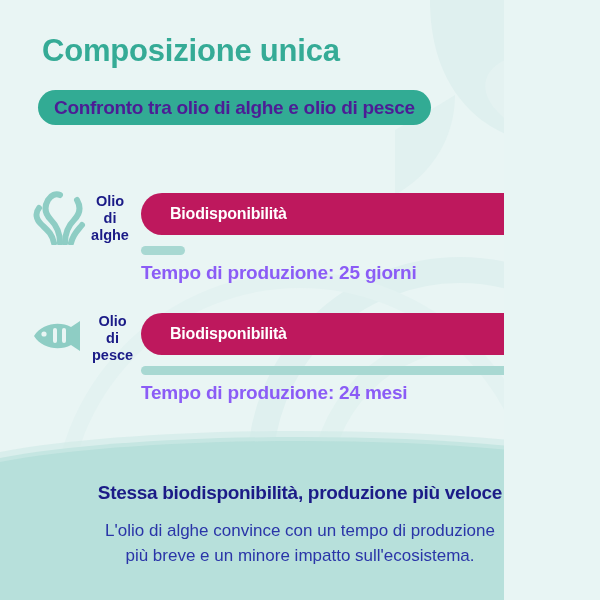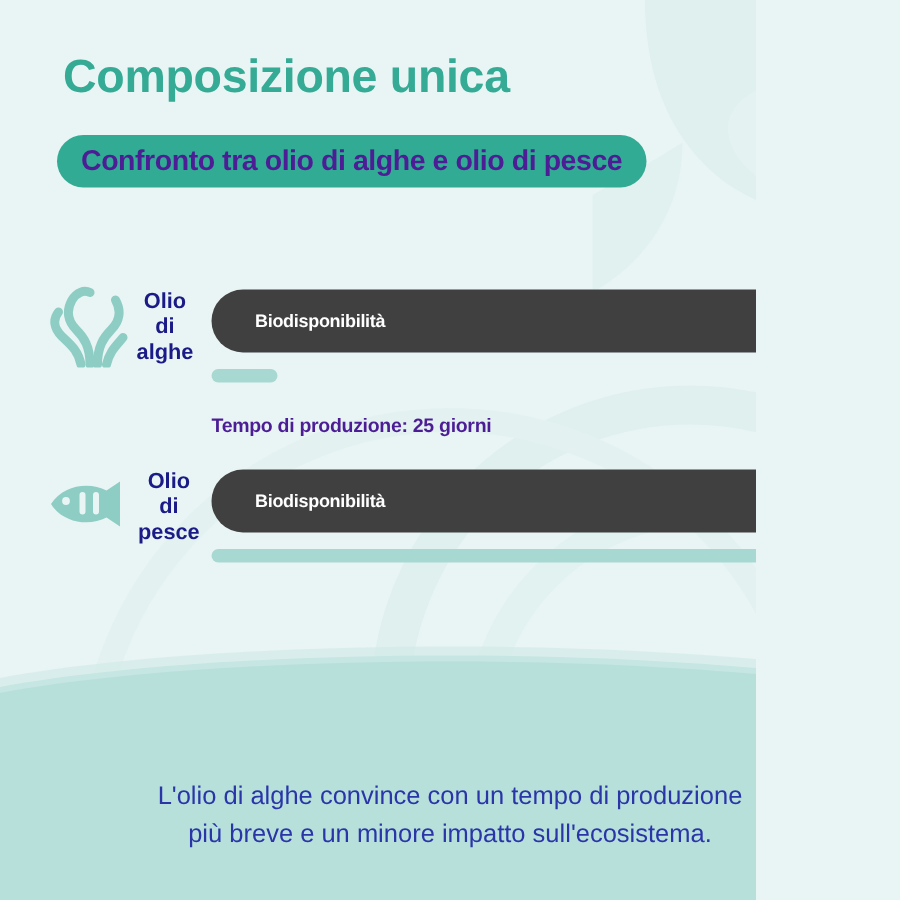--- a/index.html
+++ b/index.html
@@ -59,41 +59,41 @@
     color:#1b1b87;
     font-size:14.5px;font-weight:bold;
     line-height:17px;
     white-space:pre-line;
   }
 
   .bars-col{position:absolute;left:141px;top:8px;width:385px;}
 
   .bio-bar{
     height:42px;
-    background:#404040;
+    background:#be185d;
     border-radius:21px;
     display:flex;align-items:center;
     padding-left:29px;
     box-sizing:border-box;
     color:#ffffff;
-    font-size:12px;font-weight:bold;
+    font-size:16px;font-weight:bold;
     letter-spacing:-0.2px;
   }
 
   .prod-track{margin-top:11px;height:9px;position:relative;}
   .prod-bar{
     height:9px;
     background:#a8d8d2;
     border-radius:5px;
   }
 
   .prod-label{
-    margin-top:21px;
-    color:#4c1d95;
-    font-size:13px;font-weight:bold;
+    margin-top:7px;
+    color:#8b5cf6;
+    font-size:19px;font-weight:bold;
     letter-spacing:-0.2px;
     white-space:nowrap;
   }
 
   
   .dashed-line{
     position:absolute;
     left:522px;top:193px;
     width:0;height:216px;
     border-left:3px dashed #4fb8a4;
@@ -187,25 +187,27 @@
 pesce</div>
       </div>
 
       <div class="bars-col">
         <div class="bio-bar" style="width: 100%;">
           <span>Biodisponibilità</span>
         </div>
         <div class="prod-track">
           <div class="prod-bar" style="width: 98%;"></div>
         </div>
+        <div class="prod-label">Tempo di produzione: 24 mesi</div>
       </div>
     </div>
 
   </div>
 
   <div class="dashed-line"></div>
 
   <div class="bottom-wrap">
+    <div class="bottom-headline">Stessa biodisponibilità, produzione più veloce</div>
     <div class="bottom-body">L'olio di alghe convince con un tempo di produzione
 più breve e un minore impatto sull'ecosistema.</div>
   </div>
 
 </div>
 
 </body></html>

